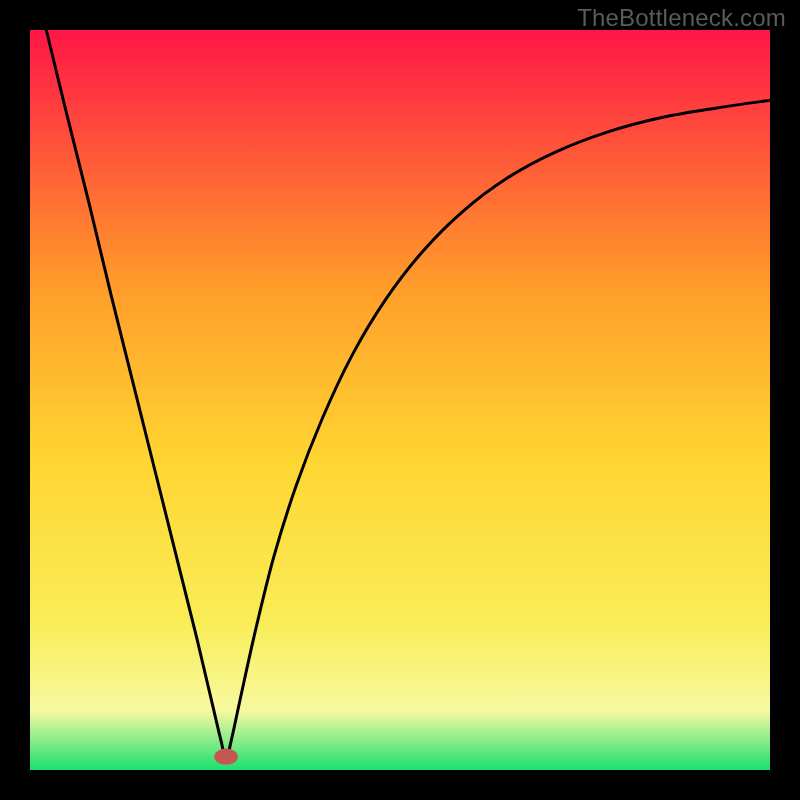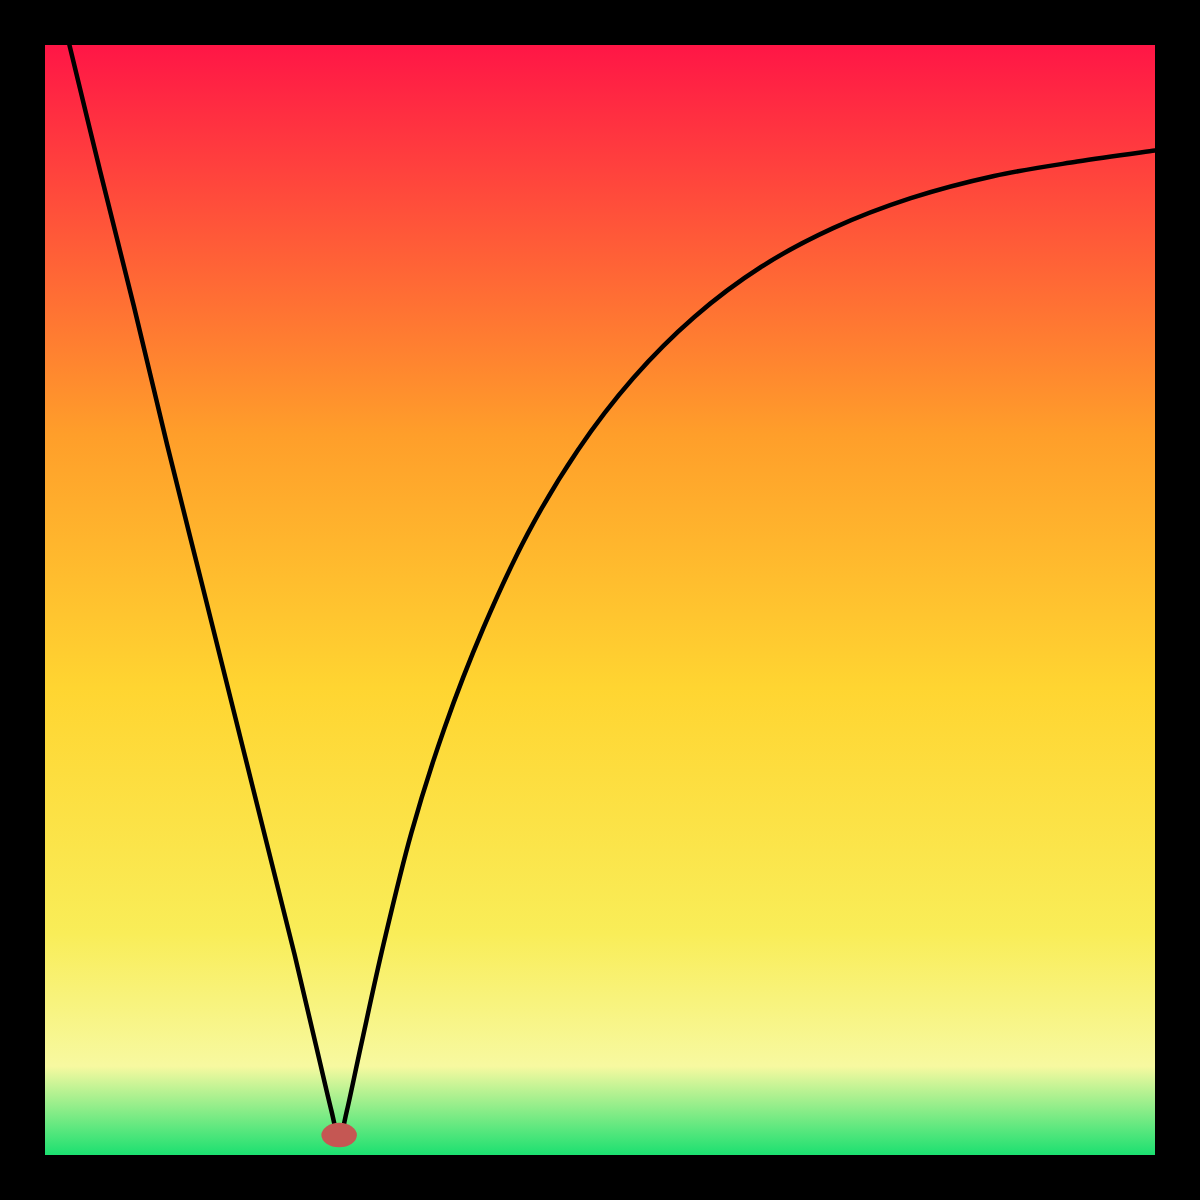--- a/index.html
+++ b/index.html
@@ -31,20 +31,21 @@
     color: #5b5b5b;
     font-size: 24px;
     font-weight: 400;
     letter-spacing: 0.2px;
   }
 </style>
 </head>
 <body>
 
 <div class="frame">
+  <div class="attribution">TheBottleneck.com</div>
 
   <div class="plot-area">
     <svg id="chart-svg" width="740" height="740" viewBox="0 0 740 740" preserveAspectRatio="none">
       <defs>
         <linearGradient id="bg-grad" x1="0" y1="0" x2="0" y2="1">
           <stop id="g0" offset="0%" stop-color="#ff1646"></stop>
           <stop id="g1" offset="35%" stop-color="#ff9e2a"></stop>
           <stop id="g2" offset="58%" stop-color="#ffd531"></stop>
           <stop id="g3" offset="80%" stop-color="#f9ed58"></stop>
           <stop id="g4" offset="92%" stop-color="#f7f9a0"></stop>

